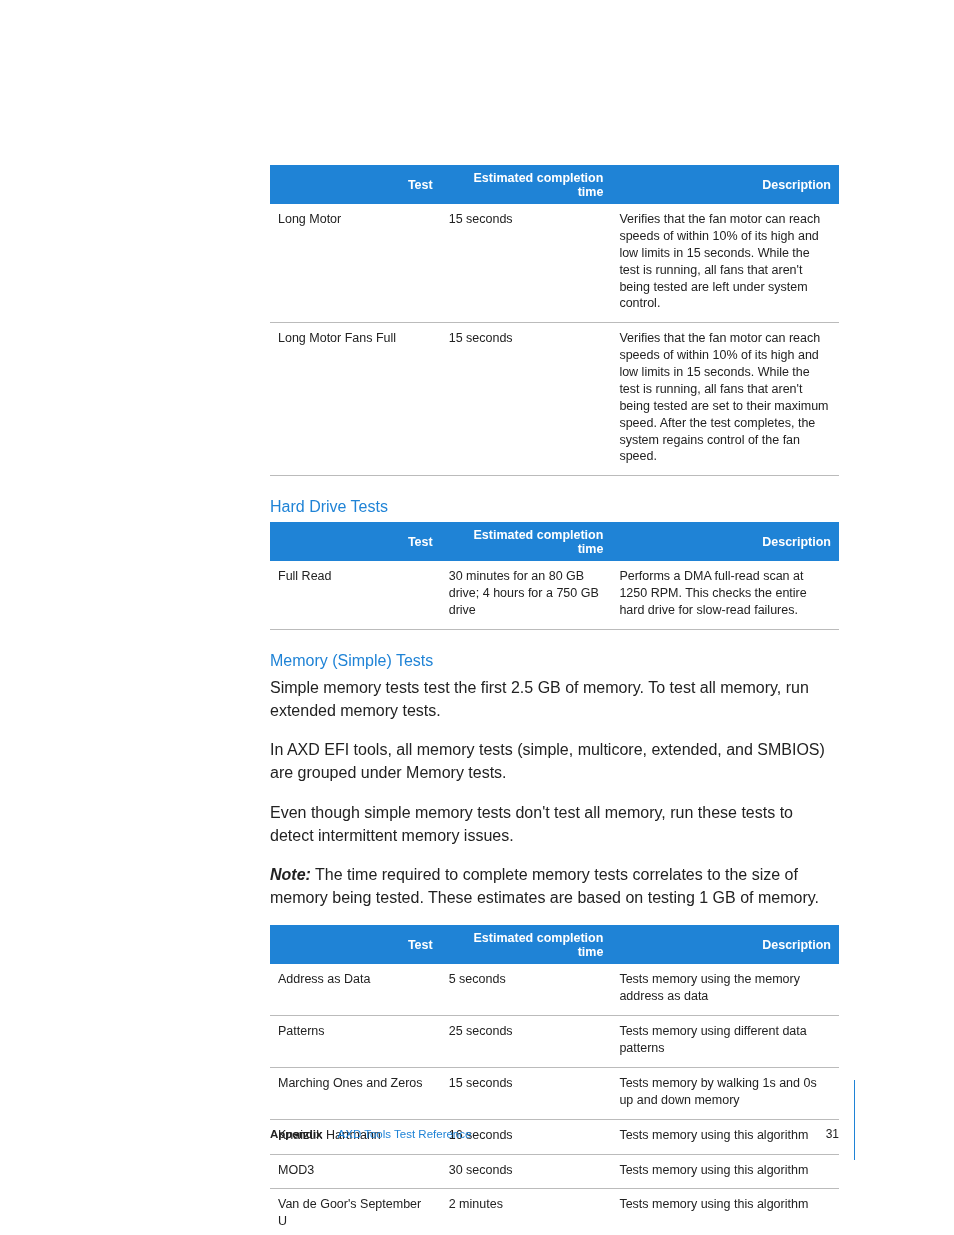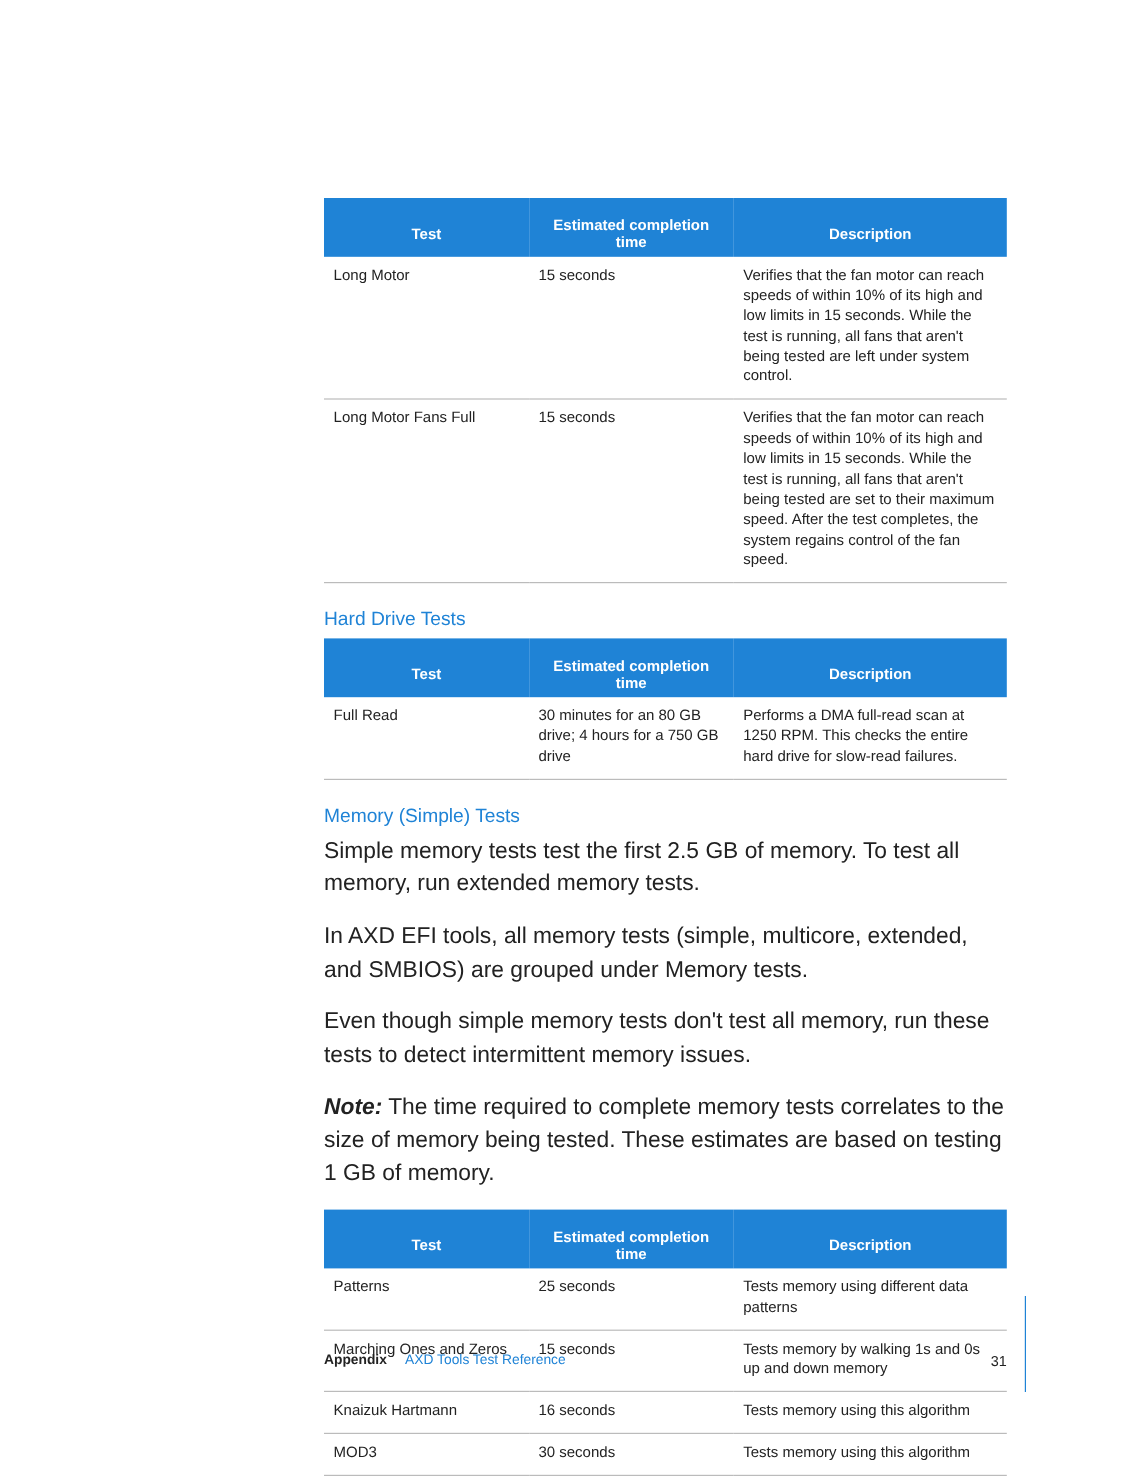--- a/index.html
+++ b/index.html
@@ -18,43 +18,43 @@
   }
   table {
     width: 100%;
     border-collapse: collapse;
     margin-bottom: 22px;
   }
   thead th {
     background: #1f83d6;
     color: #fff;
     font-weight: 600;
-    text-align: center;
-    padding: 16px 8px 5px 8px;
+    text-align: right;
+    padding: 6px 8px 5px 8px;
     font-size: 12.5px;
   }
   tbody td {
     padding: 7px 8px 10px 8px;
     vertical-align: top;
     border-bottom: 1px solid #bbb;
     font-size: 12.5px;
     line-height: 1.35;
   }
   .col-test { width: 30%; }
   .col-time { width: 30%; }
   .col-desc { width: 40%; }
   h2.section {
     color: #1f83d6;
     font-size: 16px;
     font-weight: 400;
     margin: 0 0 6px 0;
   }
   p {
     margin: 0 0 16px 0;
-    font-size: 19px;
+    font-size: 16px;
     line-height: 1.45;
   }
   .note-label {
     font-style: italic;
     font-weight: 600;
     margin-top: 32px;
   }
   .footer {
     position: absolute;
     bottom: 94px;
@@ -134,20 +134,25 @@
   <table>
     <thead>
       <tr>
         <th class="col-test">Test</th>
         <th class="col-time">Estimated completion time</th>
         <th class="col-desc">Description</th>
       </tr>
     </thead>
     <tbody>
       <tr>
+        <td>Address as Data</td>
+        <td>5 seconds</td>
+        <td>Tests memory using the memory address as data</td>
+      </tr>
+      <tr>
         <td>Patterns</td>
         <td>25 seconds</td>
         <td>Tests memory using different data patterns</td>
       </tr>
       <tr>
         <td>Marching Ones and Zeros</td>
         <td>15 seconds</td>
         <td>Tests memory by walking 1s and 0s up and down memory</td>
       </tr>
       <tr>

